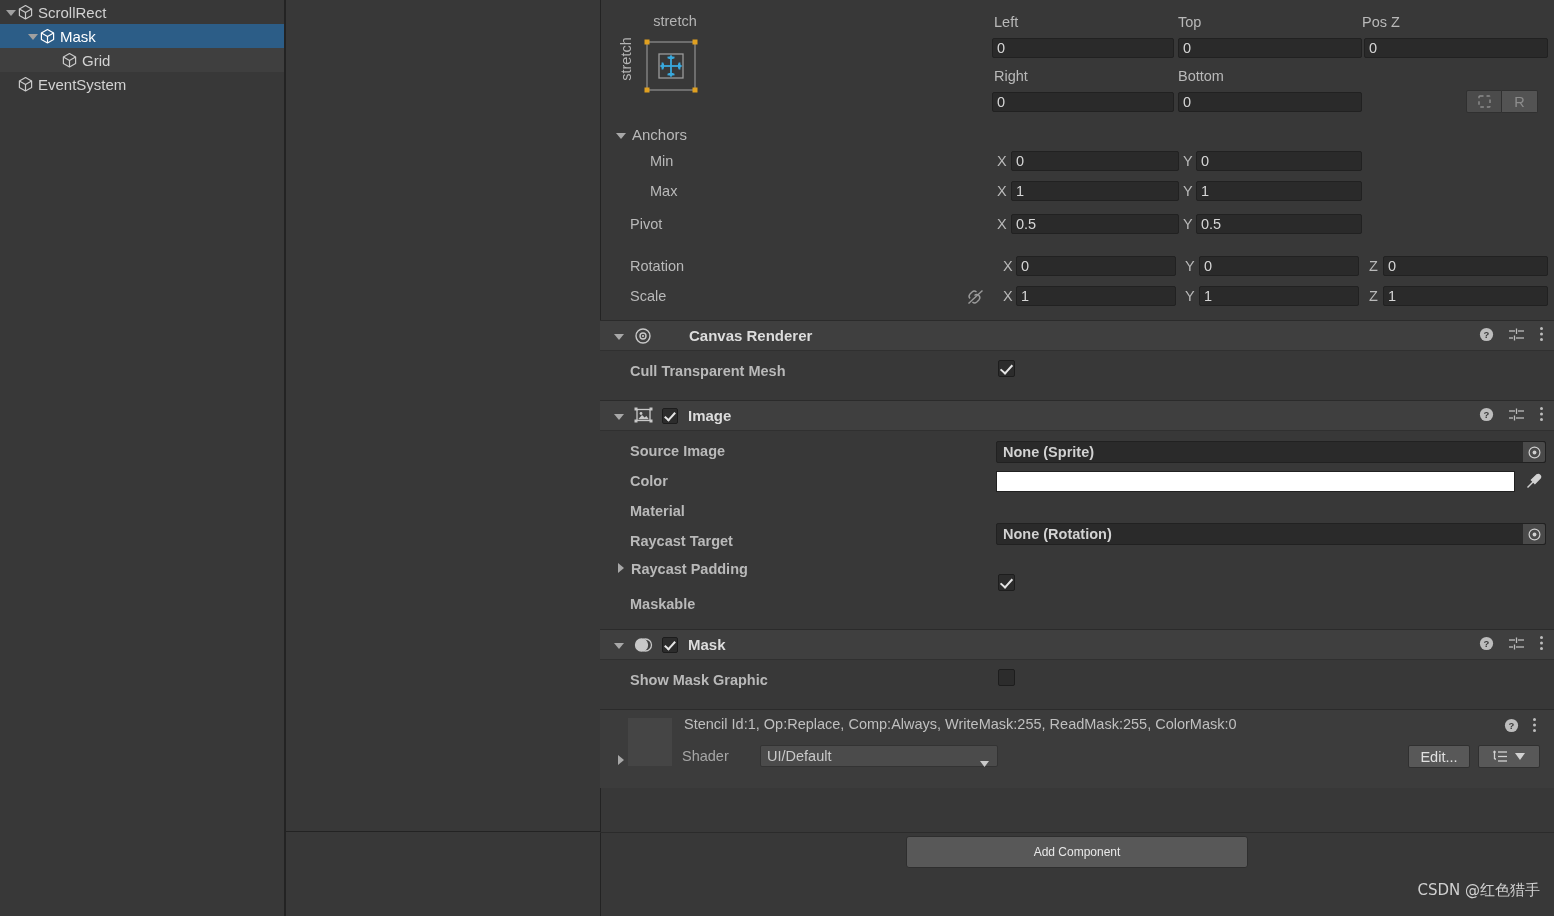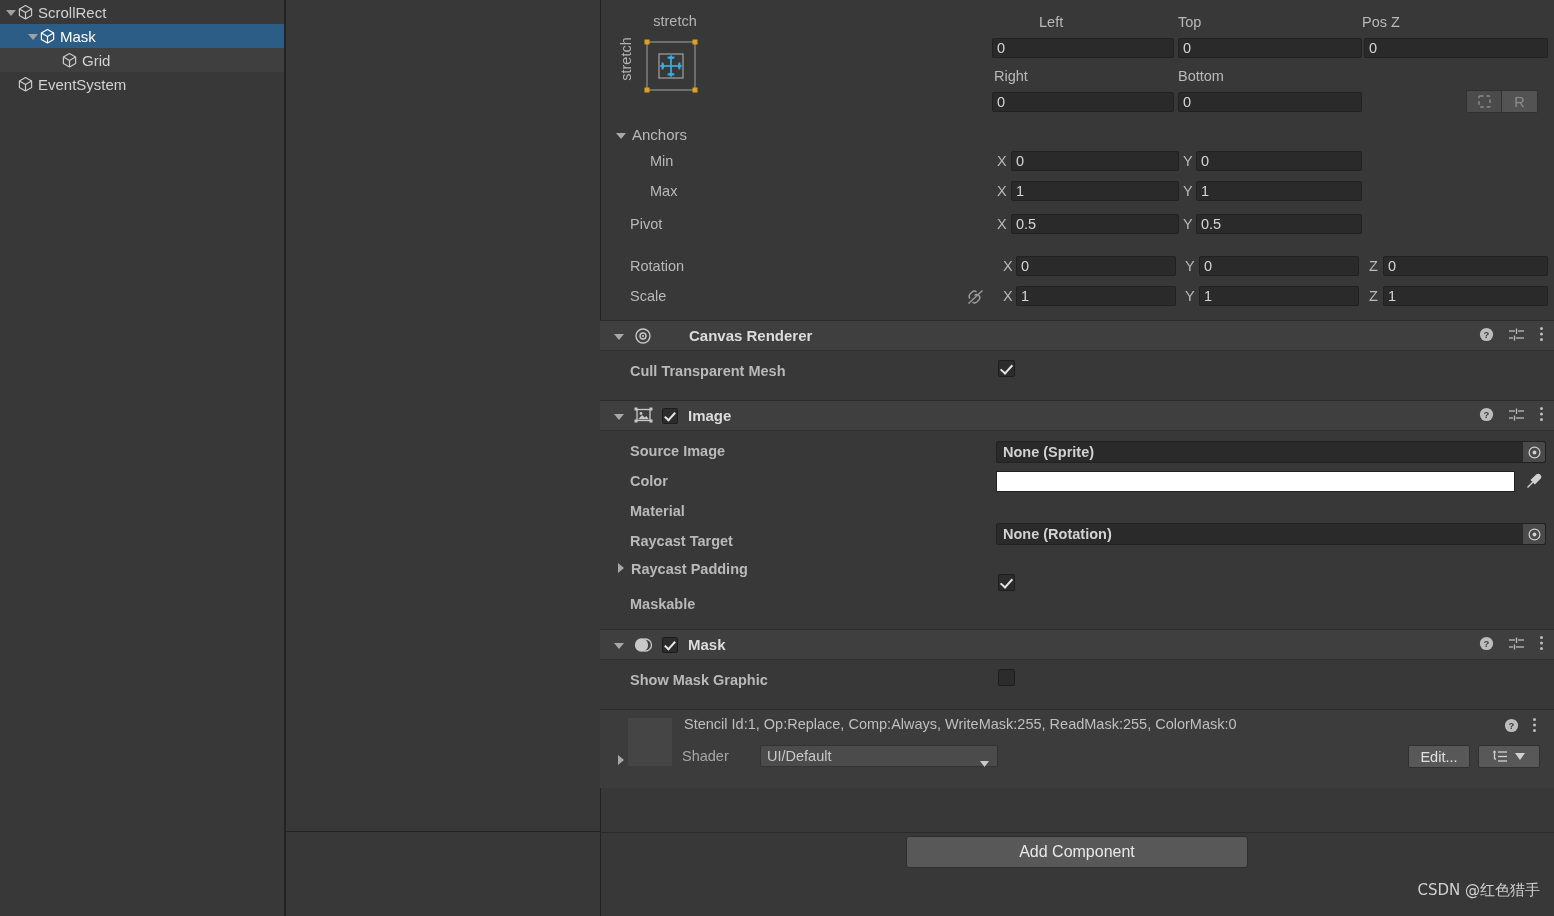--- a/index.html
+++ b/index.html
@@ -144,21 +144,21 @@
   }
   .btn{
     background:#585858;border:1px solid #303030;border-radius:2px;
     color:#e0e0e0;font-size:14.5px;display:flex;align-items:center;
     justify-content:center;box-sizing:border-box;
   }
   .addcomp{
     position:absolute;left:306px;top:836px;width:340px;height:30px;
     background:#585858;border:1px solid #2e2e2e;border-radius:3px;
     display:flex;align-items:center;justify-content:center;
-    color:#e8e8e8;font-size:16px;
+    color:#e8e8e8;font-size:12px;
   }
   .watermark{
     position:absolute;right:14px;bottom:16px;font-size:15px;color:#d0d0d0;
     font-family:"DejaVu Sans",sans-serif;
   }
   .divline{position:absolute;left:0;width:954px;height:1px;background:#2b2b2b;}
 </style>
 </head>
 <body>
 
@@ -250,21 +250,21 @@
             <polygon points="17.5,29 22,26.2 22,31.8" fill="#39a9dd" stroke="none"></polygon>
             <polygon points="40.5,29 36,26.2 36,31.8" fill="#39a9dd" stroke="none"></polygon>
             <line x1="20.5" y1="25.5" x2="20.5" y2="32.5"></line>
             <line x1="37.5" y1="25.5" x2="37.5" y2="32.5"></line>
             <line x1="25.5" y1="20.5" x2="32.5" y2="20.5"></line>
             <line x1="25.5" y1="37.5" x2="32.5" y2="37.5"></line>
           </g>
         </svg>
       </div>
 
-      <div class="abs lbl" style="left:394px;top:14px;margin-left:45px;">Left</div>
+      <div class="abs lbl" style="left:394px;top:14px;">Left</div>
       <div class="abs lbl" style="left:578px;top:14px;">Top</div>
       <div class="abs lbl" style="left:762px;top:14px;">Pos Z</div>
 
       <div class="abs fld" style="left:392px;top:38px;width:182px;">0</div>
       <div class="abs fld" style="left:578px;top:38px;width:184px;">0</div>
       <div class="abs fld" style="left:764px;top:38px;width:184px;">0</div>
 
       <div class="abs lbl" style="left:394px;top:68px;">Right</div>
       <div class="abs lbl" style="left:578px;top:68px;">Bottom</div>
 

